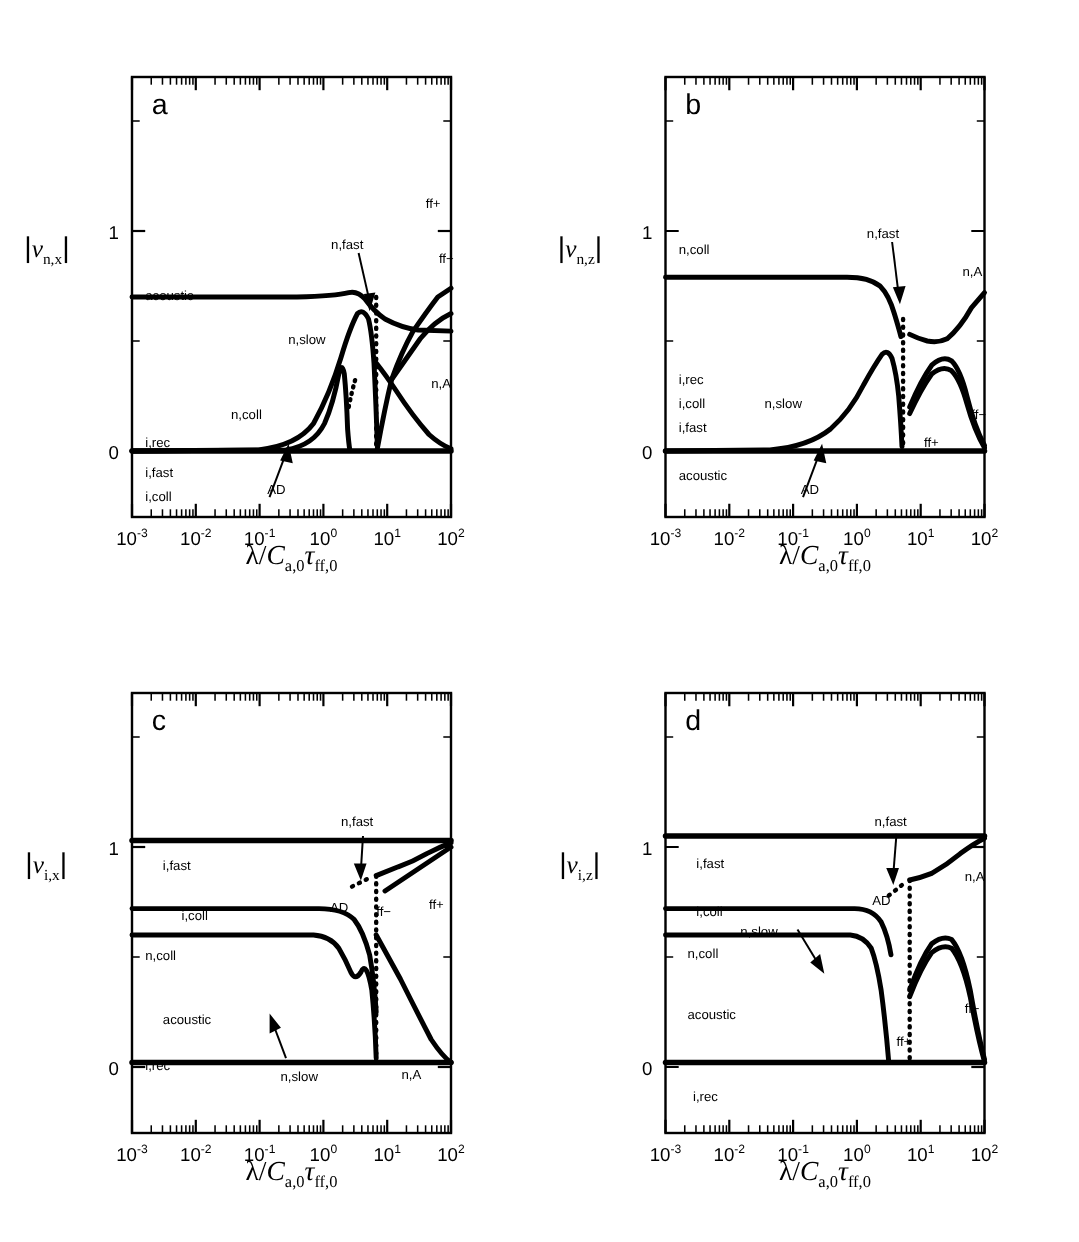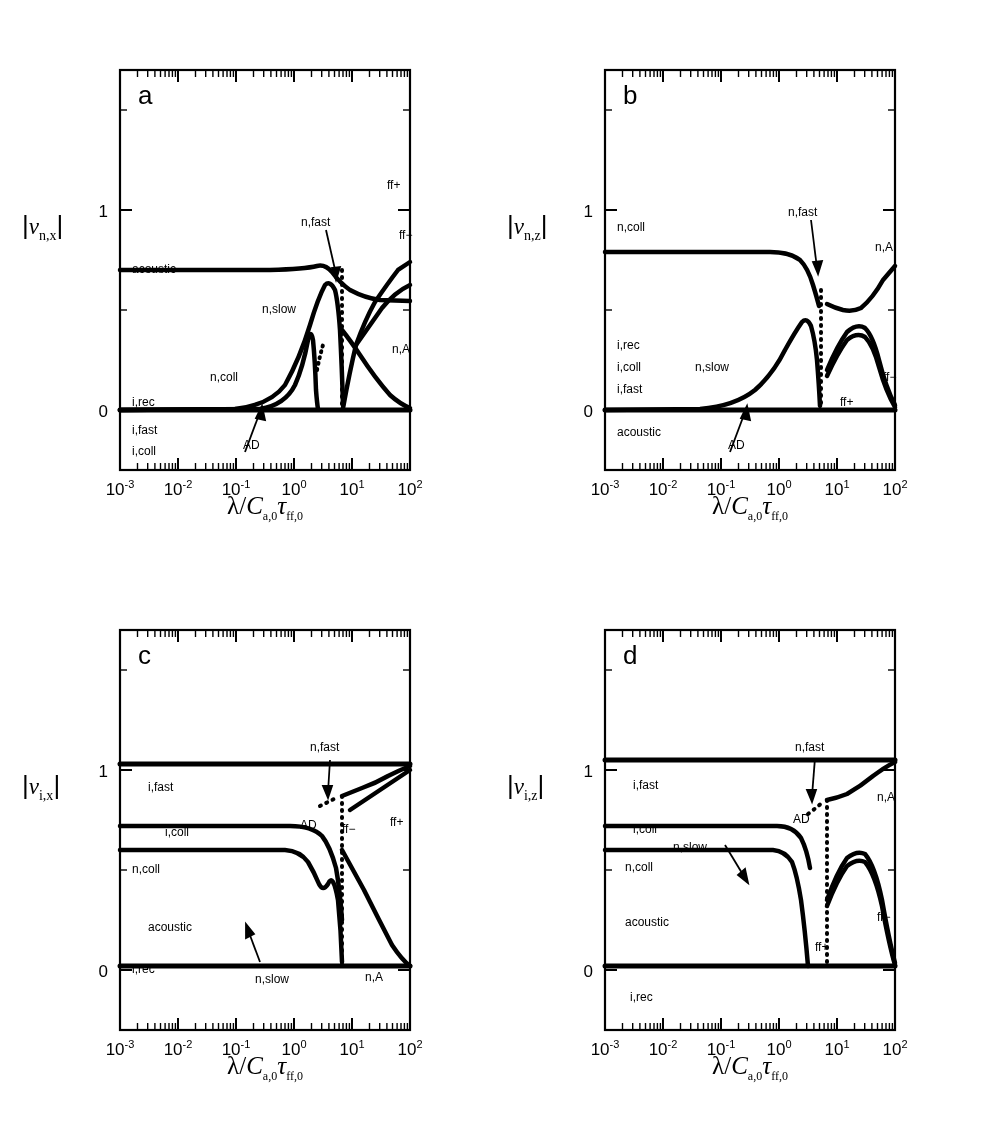--- a/index.html
+++ b/index.html
@@ -35,21 +35,21 @@
     left: 0;
     top: 0;
   }
 
   
   .ylabel {
     position: absolute;
     left: 2px;
     top: 170px;
     width: 40px;
-    text-align: left;
+    text-align: center;
     font-size: 23px;
     font-family: "Liberation Serif", serif;
   }
   .ylabel .bar {
     font-family: "Liberation Sans", sans-serif;
     font-size: 26px;
   }
   .ylabel i {
     font-style: italic;
   }
@@ -62,21 +62,21 @@
   .xlabel {
     position: absolute;
     left: 100px;
     top: 452px;
     width: 290px;
     text-align: center;
     font-size: 25px;
     font-family: "Liberation Serif", serif;
   }
   .xlabel i { font-style: italic; }
-  .xlabel sub { font-size: 12px; font-style: normal; }
+  .xlabel sub { font-size: 15px; font-style: normal; }
 
   .panel-letter {
     position: absolute;
     font-size: 26px;
     font-family: "Liberation Sans", sans-serif;
   }
 
   .curve-label {
     position: absolute;
     font-size: 12px;

